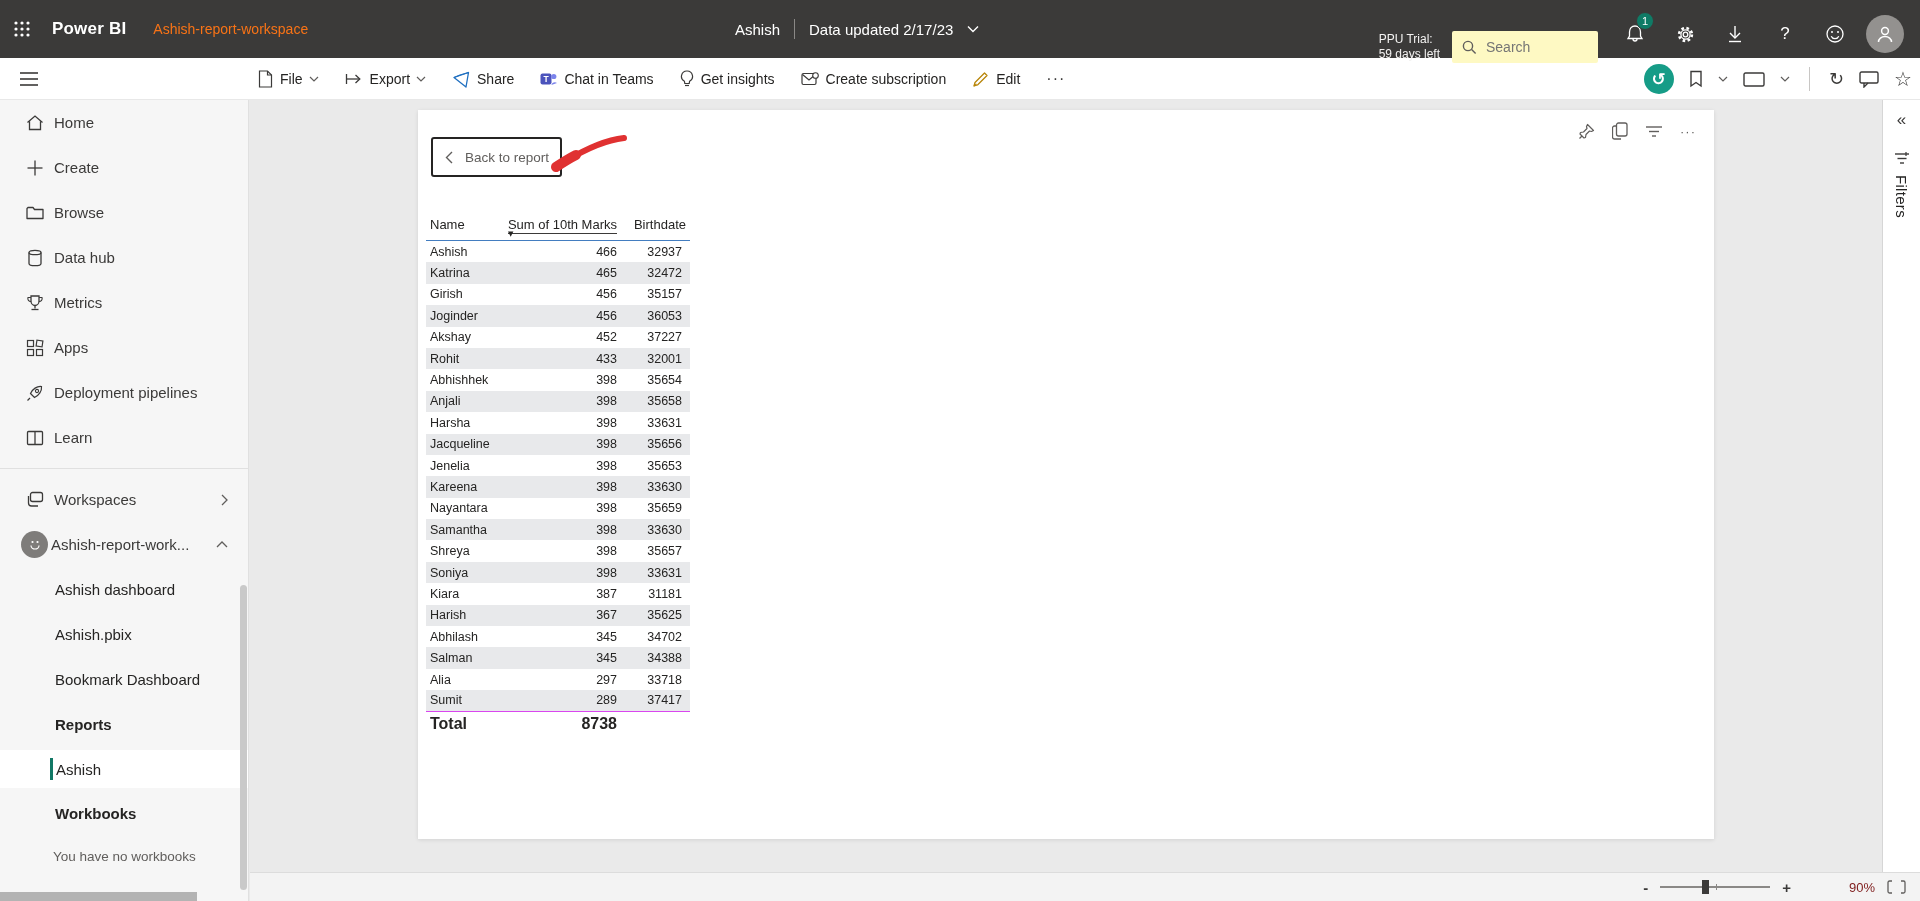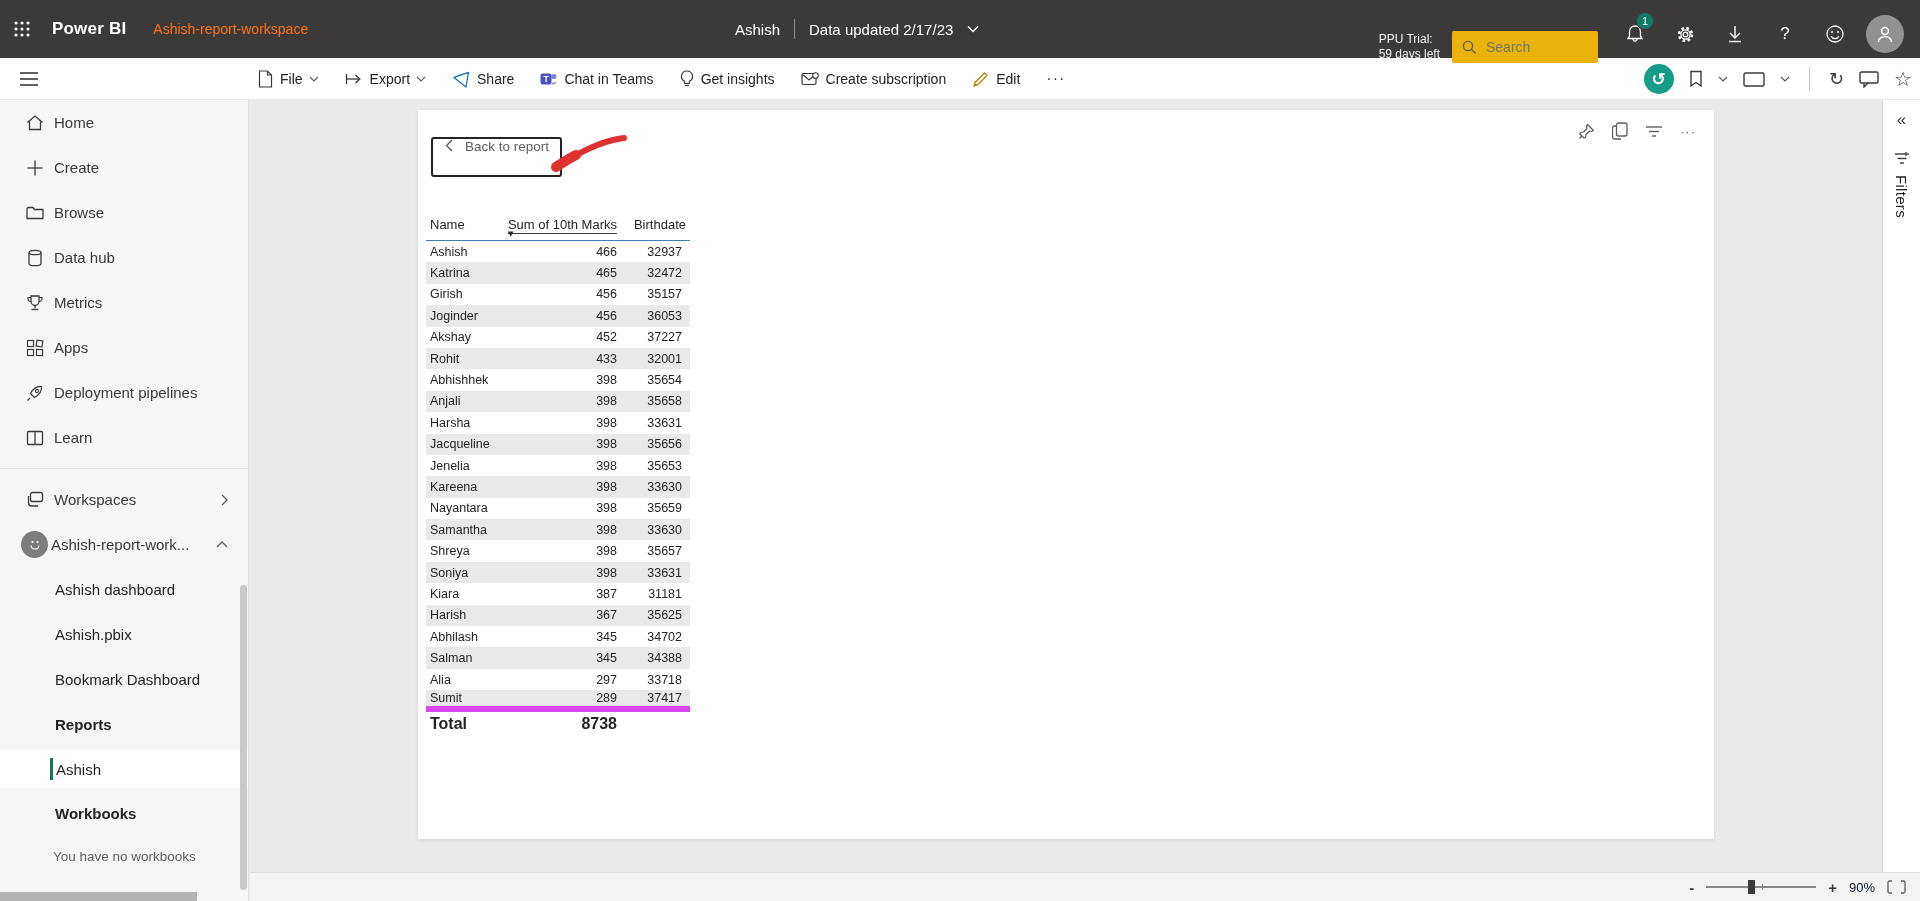--- a/index.html
+++ b/index.html
@@ -9,21 +9,21 @@
 
   
   .topbar { position:absolute; top:0; left:0; width:1920px; height:58px; background:#3b3a39; display:flex; align-items:center; z-index:30; }
   .waffle-btn { width:40px; height:58px; display:flex; align-items:center; justify-content:center; cursor:pointer; margin-left:2px; }
   .brand { color:#fff; font-size:17px; font-weight:700; margin-left:10px; letter-spacing:.2px; }
   .ws-name { color:#f97316; font-size:14px; margin-left:27px; }
   .topbar-center { position:absolute; left:735px; top:0; height:58px; display:flex; align-items:center; gap:14px; color:#fff; font-size:15px; }
   .tc-divider { width:1px; height:20px; background:#8a8886; }
   .topbar-right { position:absolute; right:10px; top:7px; height:56px; display:flex; align-items:flex-end; }
   .trial { color:#f3f2f1; font-size:12px; line-height:1.3; text-align:left; margin-right:12px; }
-  .searchbox { width:146px; height:32px; background:#eab308; border-radius:2px; display:flex; align-items:center; gap:9px; padding:0 10px; margin-right:12px; }
+  .searchbox { width:146px; height:32px; background:#fef9c3; border-radius:2px; display:flex; align-items:center; gap:9px; padding:0 10px; margin-right:12px; }
   .searchbox input { border:none; outline:none; background:transparent; font-size:14px; color:#605e5c; width:100px; font-family:inherit; }
   .ib { width:50px; height:58px; display:flex; align-items:center; justify-content:center; position:relative; cursor:pointer; }
   .badge { position:absolute; top:7px; left:26px; min-width:18px; height:18px; border-radius:50%; background:#0f7b66; color:#fff; font-size:11px; display:flex; align-items:center; justify-content:center; border:1px solid #3b3a39; }
   .q-glyph { color:#fff; font-size:17px; }
   .avatar { width:38px; height:38px; border-radius:50%; background:#93918f; display:flex; align-items:center; justify-content:center; }
 
   
   .toolbar { position:absolute; top:58px; left:0; width:1920px; height:42px; background:#fff; border-bottom:1px solid #e8e8e8; z-index:25; }
   .hamburger { position:absolute; left:14px; top:0; height:42px; width:30px; display:flex; align-items:center; justify-content:center; cursor:pointer; }
   .menu { position:absolute; left:258px; top:0; height:42px; display:flex; align-items:center; gap:26px; }
@@ -49,52 +49,52 @@
   .v-scroll { position:absolute; right:1px; top:485px; width:7px; height:305px; background:#c9c9c9; border-radius:4px; }
   .h-scroll { position:absolute; left:0; bottom:0; width:197px; height:9px; background:#b3b3b3; }
 
   
   .canvas { position:absolute; left:250px; top:100px; right:38px; bottom:29px; background:#eaeaea; }
   .page { position:absolute; left:168px; top:10px; width:1296px; height:729px; background:#fff; box-shadow:0 1px 4px rgba(0,0,0,.10); }
   .visual-header { position:absolute; top:12px; right:18px; display:flex; align-items:center; gap:17px; }
   .visual-header .vh { cursor:pointer; }
   .vh-dots { font-size:13px; color:#605e5c; letter-spacing:1px; cursor:pointer; }
 
-  .back-btn { position:absolute; left:13px; top:27px; width:131px; height:40px; background:#fff; border:2px solid #252423; border-radius:3px; display:flex; align-items:flex-start; gap:12px; padding-left:12px; font-size:13.5px; color:#605e5c; cursor:pointer; }
+  .back-btn { position:absolute; left:13px; top:27px; width:131px; height:40px; background:#fff; border:2px solid #252423; border-radius:3px; display:flex; align-items:center; gap:12px; padding-left:12px; font-size:13.5px; color:#605e5c; cursor:pointer; }
 
   .red-arrow { position:absolute; left:118px; top:20px; pointer-events:none; }
 
   
   .table { position:absolute; left:8px; top:78px; width:264px; font-size:12.5px;margin-top:26px; }
   .thead { position:relative; height:27px; border-bottom:1px solid #437dc0; font-size:13px; color:#252423; }
   .h-name { position:absolute; left:4px; top:3px; }
   .h-marks { position:absolute; right:73px; top:3px; border-bottom:1px solid #3b3a39; padding-bottom:1px; }
   .h-birth { position:absolute; right:4px; top:3px; }
   .sort { position:absolute; left:82px; top:16px; font-size:7px; color:#252423; font-family:"DejaVu Sans",sans-serif; }
   .trow { display:flex; height:21.4px; align-items:center; }
   .trow.alt { background:#e8e9eb; }
-  .trow.last { border-bottom:6px solid #d946ef; }
+  .trow.last { border-bottom:1px solid #d946ef; }
   .c1 { width:128px; padding-left:4px; }
   .c2 { width:63px; text-align:right; }
   .c3 { width:69px; text-align:right; padding-right:4px; }
   .total-row { display:flex; height:25px; align-items:center; font-weight:700; font-size:16px; }
 
   
   .rail { position:absolute; right:0; top:100px; width:38px; bottom:29px; background:#fff; border-left:1px solid #d6d6d6; display:flex; flex-direction:column; align-items:center; z-index:20; }
   .rail .collapse { font-size:17px; color:#3b3a39; margin-top:10px; cursor:pointer; }
   .rail .f-icon { margin-top:22px; cursor:pointer; }
   .rail .filters-label { writing-mode:vertical-rl; font-size:15px; color:#252423; margin-top:10px; letter-spacing:.3px; }
 
   
   .bottombar { position:absolute; left:250px; right:0; bottom:0; height:29px; background:#f3f3f3; border-top:1px solid #dcdcdc; display:flex; align-items:center; justify-content:flex-end; padding-right:14px; gap:12px; z-index:20; }
   .zoom-minus,.zoom-plus { font-size:15px; color:#3b3a39; font-weight:700; cursor:pointer; }
   .zoom-track { width:110px; height:2px; background:#8a8886; position:relative; cursor:pointer; }
   .zoom-handle { position:absolute; left:42px; top:-6px; width:7px; height:14px; background:#3b3a39; }
   .zoom-tick { position:absolute; left:56px; top:-2px; width:1px; height:6px; background:#8a8886; }
-  .zoom-pct { font-size:13px; color:#0f172a; }
+  .zoom-pct { font-size:13px; color:#7f1d1d;margin-left:46px; }
 </style>
 </head>
 <body>
 
 <div class="topbar">
   <div class="waffle-btn">
     <svg width="20" height="20" viewBox="0 0 20 20">
       <g fill="#ffffff">
           <circle cx="4" cy="4" r="1.6"></circle>
           <circle cx="10" cy="4" r="1.6"></circle>

